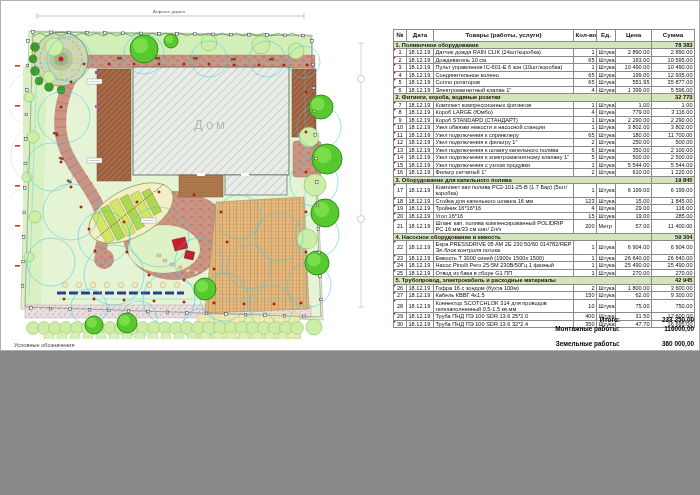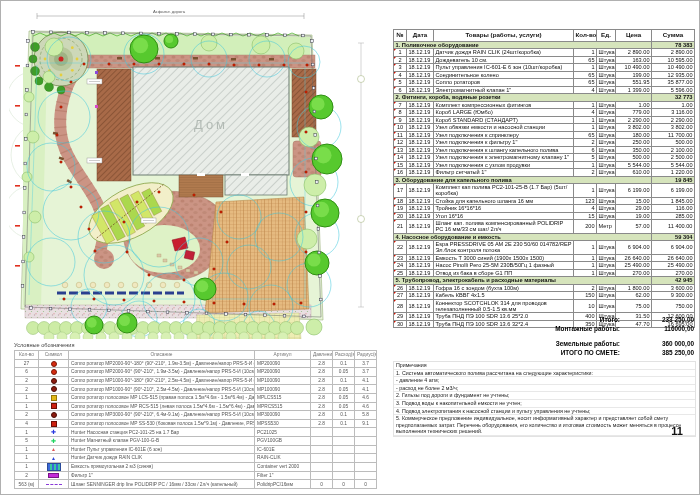--- a/index.html
+++ b/index.html
@@ -1,16 +1,16 @@
 <!DOCTYPE html>
 <html><head>
 <meta charset="utf-8">
 <style>
   html,body{margin:0;padding:0;background:#888;}
-  .sheet{position:relative;width:700px;height:495px;background:#ffffff;border:1px solid #b0b0b0;
+  .sheet{position:relative;width:700px;height:351px;background:#ffffff;border:1px solid #b0b0b0;
          box-sizing:border-box;font-family:"Liberation Sans",sans-serif;overflow:hidden;}
   
   .plan{position:absolute;left:8px;top:6px;width:370px;height:332px;}
   
   .legend-title{position:absolute;left:13px;top:341px;font-size:5.6px;color:#444;}
   .legend{position:absolute;left:13px;top:349px;}
   table.leg{border-collapse:collapse;table-layout:fixed;width:362px;font-size:4.8px;color:#555;}
   .leg td{border:0.5px solid #bcbcbc;height:7.6px;line-height:7.2px;padding:0 2px;
           overflow:hidden;white-space:nowrap;}
   .leg thead td{color:#777;}

